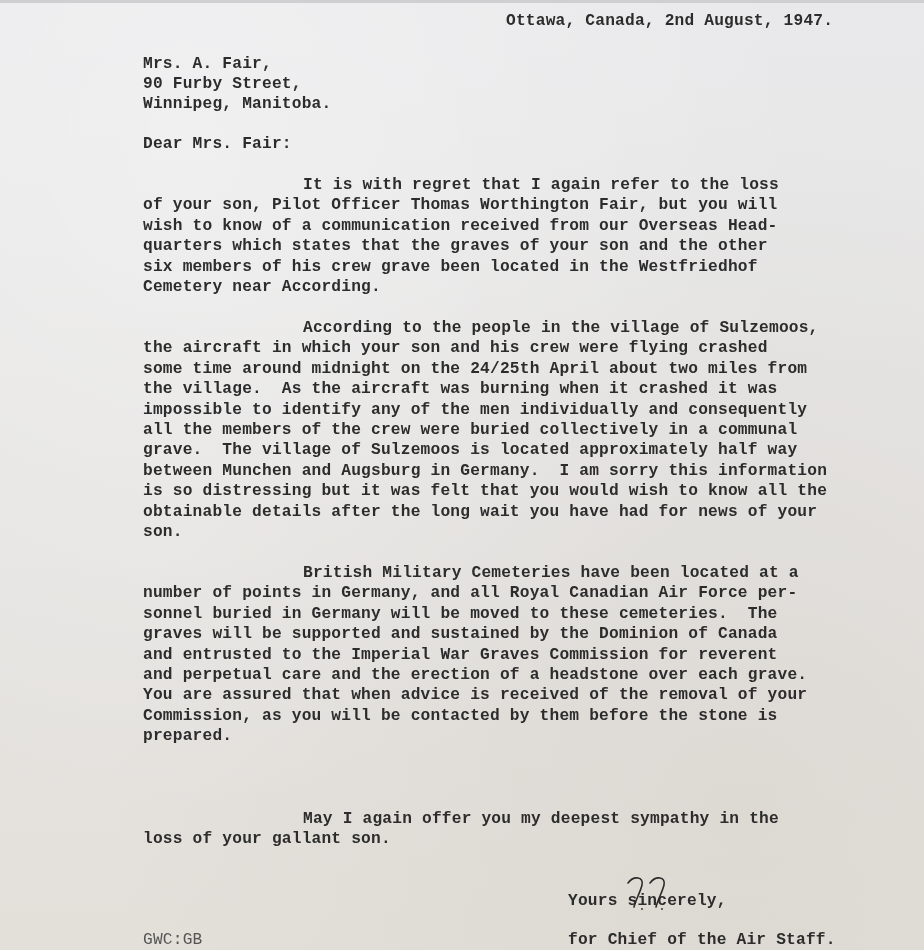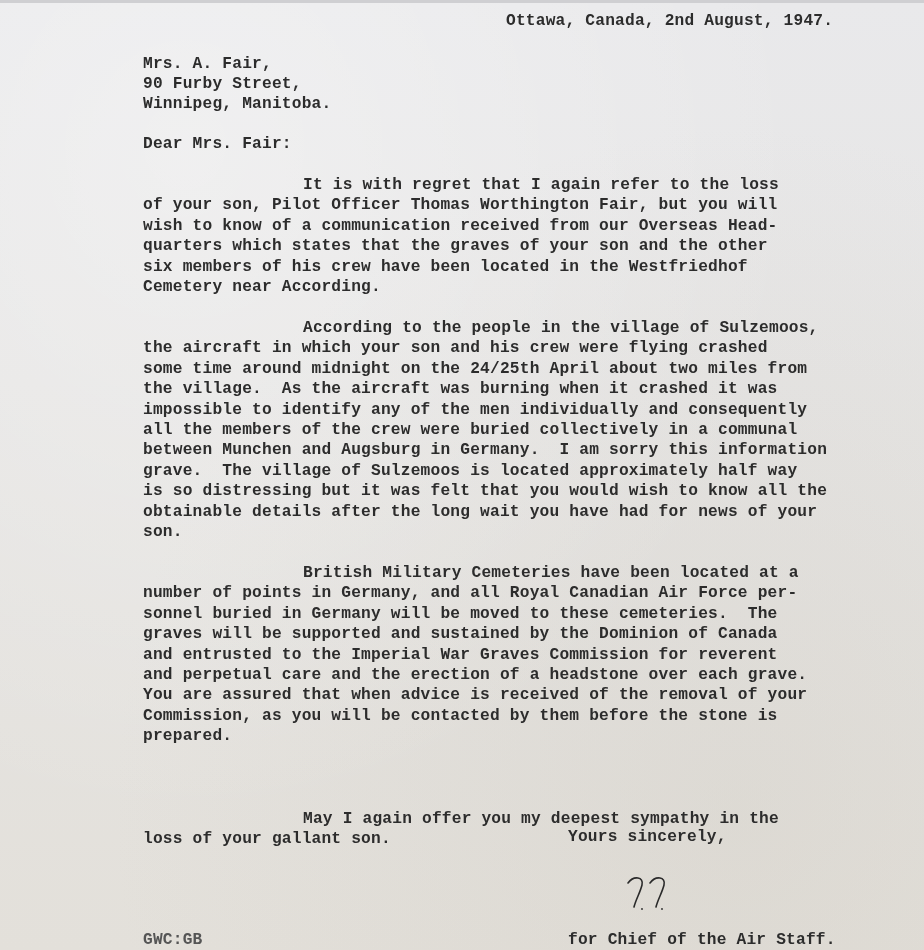--- a/index.html
+++ b/index.html
@@ -26,53 +26,53 @@
     .dateline { left: 506px; top: 8px; }
     .addr { left: 143px; }
     .para { position: absolute; left: 143px; width: 720px; }
     .para .l { display: block; white-space: pre; line-height: 20.4px; height: 20.4px; font-family: Liberation Mono, monospace; }
     .para .l.first { padding-left: 160px; }
     .sig-block { position: absolute; left: 568px; }
     .signature {
       position: absolute; left: 620px; top: 868px;
       width: 80px; height: 40px;
     }
-    .ref { left: 143px; top: 927px; color: #555; font-weight: bold; text-align: center; }
+    .ref { left: 143px; top: 927px; color: #555; font-weight: normal; text-align: center; }
   </style>
 </head>
 <body>
 
 <div class="paper">
 
   <div class="line dateline">Ottawa, Canada, 2nd August, 1947.</div>
 
   <div class="line addr" style="top:51px">Mrs. A. Fair,</div>
   <div class="line addr" style="top:71px">90 Furby Street,</div>
   <div class="line addr" style="top:91px">Winnipeg, Manitoba.</div>
 
   <div class="line addr" style="top:131px">Dear Mrs. Fair:</div>
 
   <div class="para" style="top:172px">
     <span class="l first">It is with regret that I again refer to the loss</span>
     <span class="l">of your son, Pilot Officer Thomas Worthington Fair, but you will</span>
     <span class="l">wish to know of a communication received from our Overseas Head-</span>
     <span class="l">quarters which states that the graves of your son and the other</span>
-    <span class="l">six members of his crew have been located in the Westfriedhof</span>
+    <span class="l">six members of his crew grave been located in the Westfriedhof</span>
     <span class="l">Cemetery near According.</span>
   </div>
 
   <div class="para" style="top:315px">
     <span class="l first">According to the people in the village of Sulzemoos,</span>
     <span class="l">the aircraft in which your son and his crew were flying crashed</span>
     <span class="l">some time around midnight on the 24/25th April about two miles from</span>
     <span class="l">the village.  As the aircraft was burning when it crashed it was</span>
     <span class="l">impossible to identify any of the men individually and consequently</span>
     <span class="l">all the members of the crew were buried collectively in a communal</span>
+    <span class="l">grave.  The village of Sulzemoos is located approximately half way</span>
     <span class="l">between Munchen and Augsburg in Germany.  I am sorry this information</span>
-    <span class="l">grave.  The village of Sulzemoos is located approximately half way</span>
     <span class="l">is so distressing but it was felt that you would wish to know all the</span>
     <span class="l">obtainable details after the long wait you have had for news of your</span>
     <span class="l">son.</span>
   </div>
 
   <div class="para" style="top:560px">
     <span class="l first">British Military Cemeteries have been located at a</span>
     <span class="l">number of points in Germany, and all Royal Canadian Air Force per-</span>
     <span class="l">sonnel buried in Germany will be moved to these cemeteries.  The</span>
     <span class="l">graves will be supported and sustained by the Dominion of Canada</span>
@@ -81,21 +81,21 @@
     <span class="l">You are assured that when advice is received of the removal of your</span>
     <span class="l">Commission, as you will be contacted by them before the stone is</span>
     <span class="l">prepared.</span>
   </div>
 
   <div class="para" style="top:806px">
     <span class="l first">May I again offer you my deepest sympathy in the</span>
     <span class="l">loss of your gallant son.</span>
   </div>
 
-  <div class="line sig-block" style="top:824px">Yours sincerely,</div>
+  <div class="line sig-block" style="top:888px">Yours sincerely,</div>
 
   <svg class="signature" viewBox="0 0 80 40">
     <path d="M8 12 C 14 4, 24 6, 22 14 C 20 22, 16 28, 14 36" fill="none" stroke="#2a2a2a" stroke-width="1.6" stroke-linecap="round"></path>
     <path d="M30 12 C 36 4, 46 6, 44 14 C 42 22, 38 28, 36 36" fill="none" stroke="#2a2a2a" stroke-width="1.6" stroke-linecap="round"></path>
     <circle cx="22" cy="38" r="0.9" fill="#2a2a2a"></circle>
     <circle cx="42" cy="38" r="0.9" fill="#2a2a2a"></circle>
   </svg>
 
   <div class="line sig-block" style="top:927px">for Chief of the Air Staff.</div>
 

